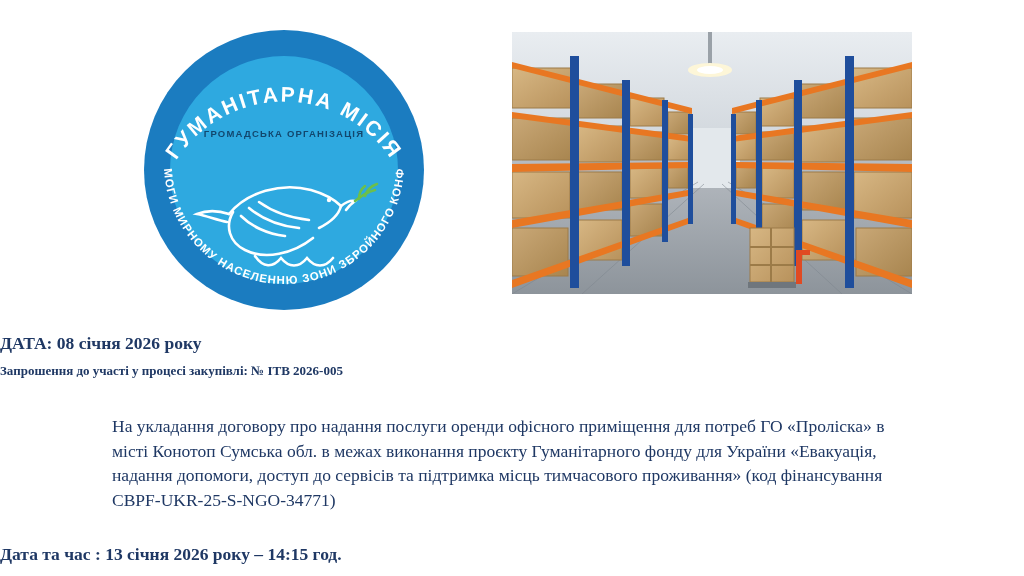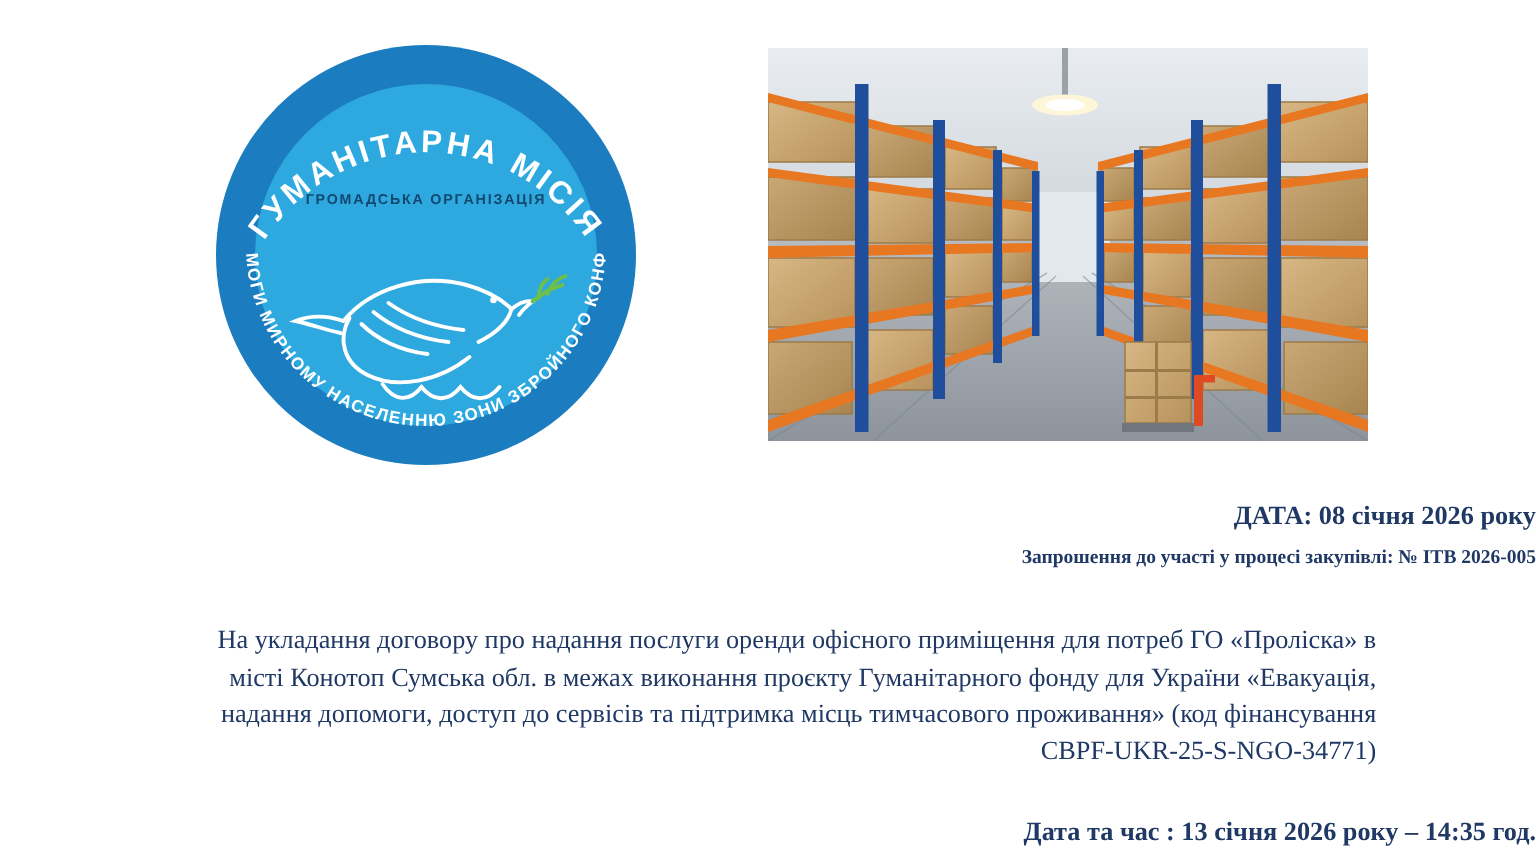--- a/index.html
+++ b/index.html
@@ -99,23 +99,22 @@
     background: #cfd6dc;
   }
   .photo svg { display: block; }
 
   
   .doc-text {
     position: absolute;
     left: 0;
     right: 0;
     top: 330px;
-    text-align: right;
+    text-align: left;
     color: #1f3864;
-    padding-left: 11px;
   }
   .line-date {
     font-size: 17.5px;
     font-weight: bold;
     line-height: 26px;
   }
   .line-invite {
     font-size: 13px;
     font-weight: bold;
     line-height: 26px;
@@ -315,14 +314,14 @@
         <rect x="284" y="218" width="14" height="5" fill="#e04a22"></rect>
       </g>
     </svg>
   </div>
 </div>
 
 <div class="doc-text">
   <div class="line-date">ДАТА: 08 січня 2026 року</div>
   <div class="line-invite">Запрошення  до участі у процесі закупівлі: № ITB 2026-005</div>
   <div class="para-main">На  укладання договору про надання послуги оренди офісного приміщення для потреб ГО «Проліска» в місті Конотоп Сумська обл. в межах виконання проєкту Гуманітарного фонду для України  «Евакуація, надання допомоги, доступ до сервісів та підтримка місць тимчасового проживання» (код фінансування CBPF-UKR-25-S-NGO-34771)</div>
-  <div class="line-deadline">Дата та час : 13 січня 2026 року – 14:35 год.</div>
+  <div class="line-deadline">Дата та час : 13 січня 2026 року – 14:15 год.</div>
 </div>
 
 </body></html>

